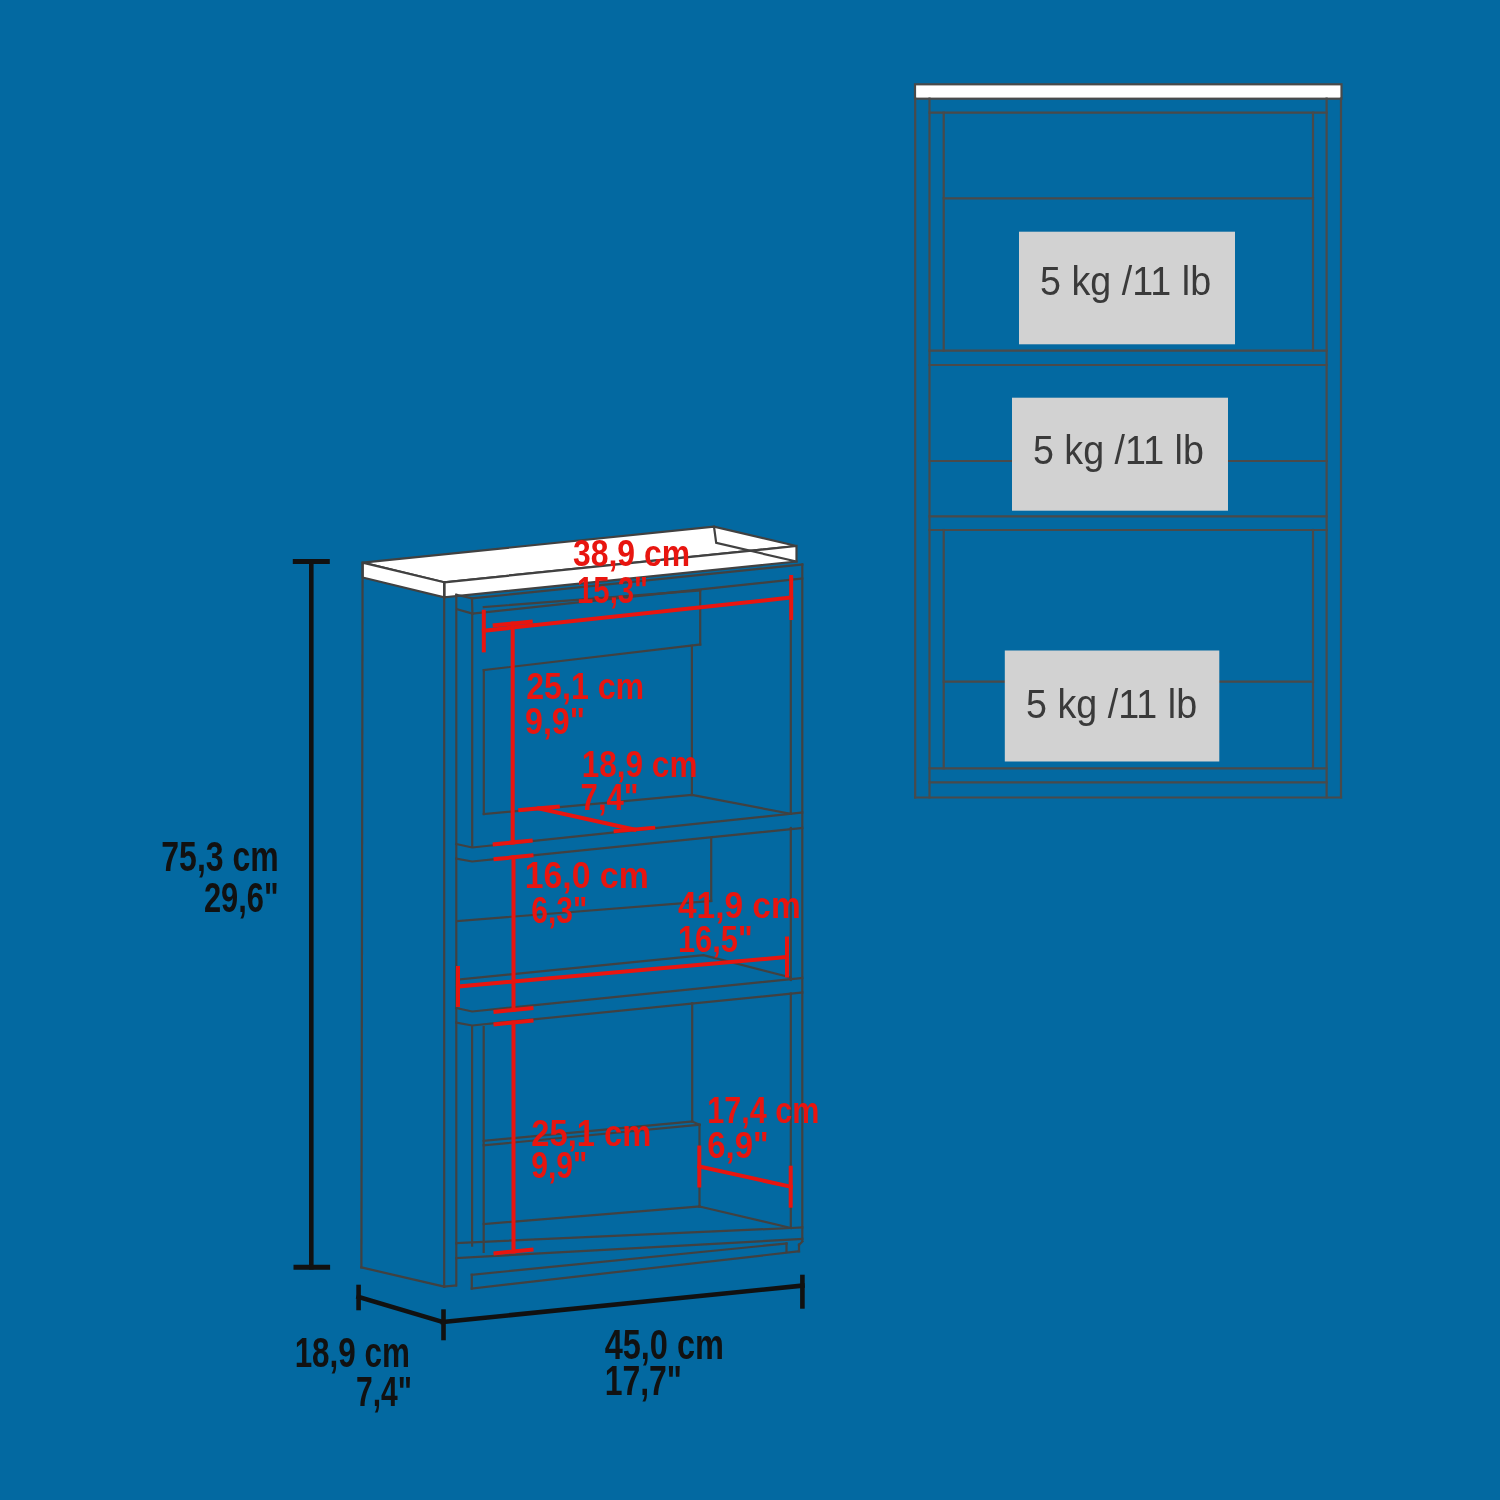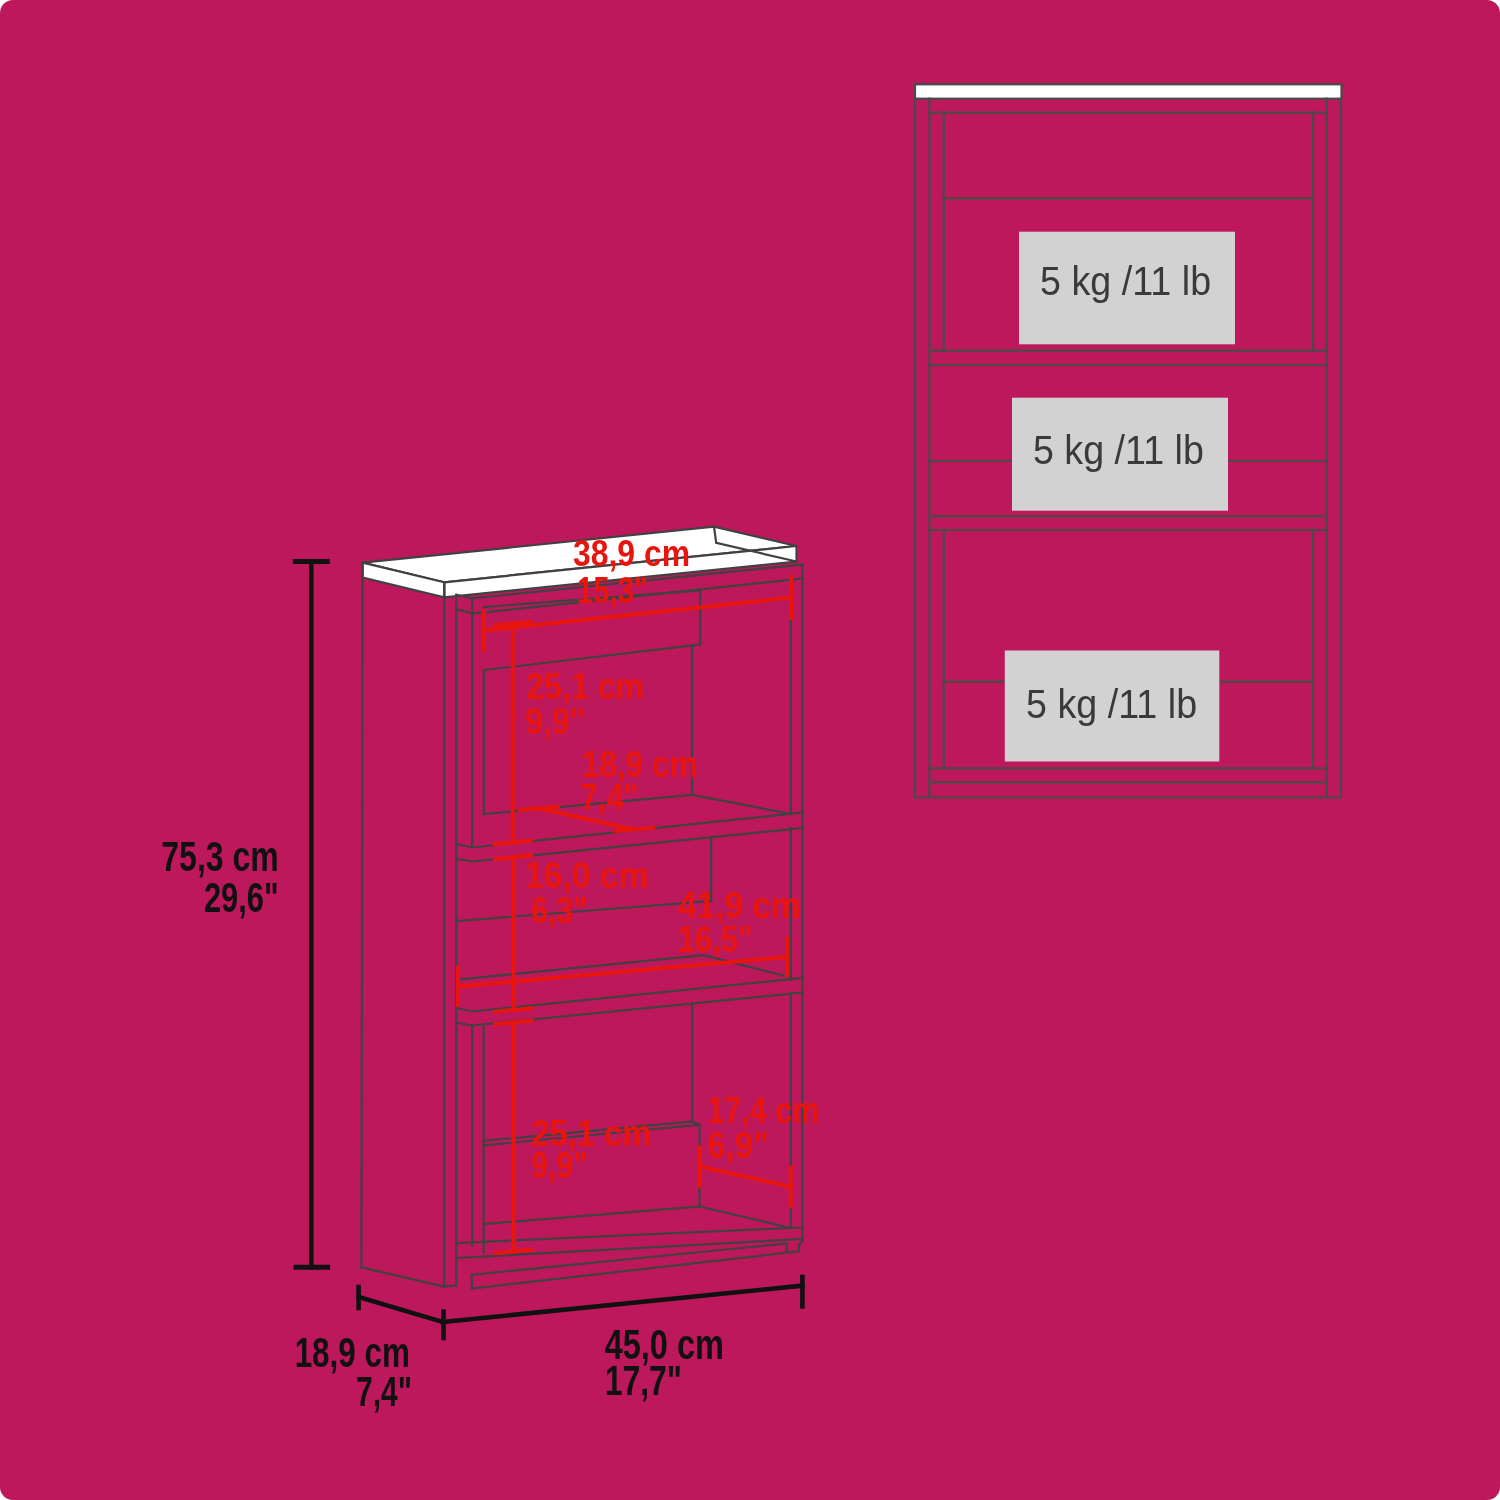--- a/index.html
+++ b/index.html
@@ -1,16 +1,16 @@
 <!DOCTYPE html>
 <html><head>
 <meta charset="utf-8">
 <style>
   html,body{margin:0;padding:0;background:#ffffff;}
-  .page{width:1500px;height:1500px;position:relative;background:#be185d;overflow:hidden;border-radius:13px;}
+  .page{width:1500px;height:1500px;position:relative;background:#0369a1;overflow:hidden;}
   svg{position:absolute;left:0;top:0;}
   text{font-family:"Liberation Sans",sans-serif;}
 </style>
 </head>
 <body>
 <div class="page">
 <svg width="1500" height="1500" viewBox="0 0 1500 1500">
 <g stroke-linecap="square" fill="none">
 
 <g stroke="#414141" stroke-width="2.2">

